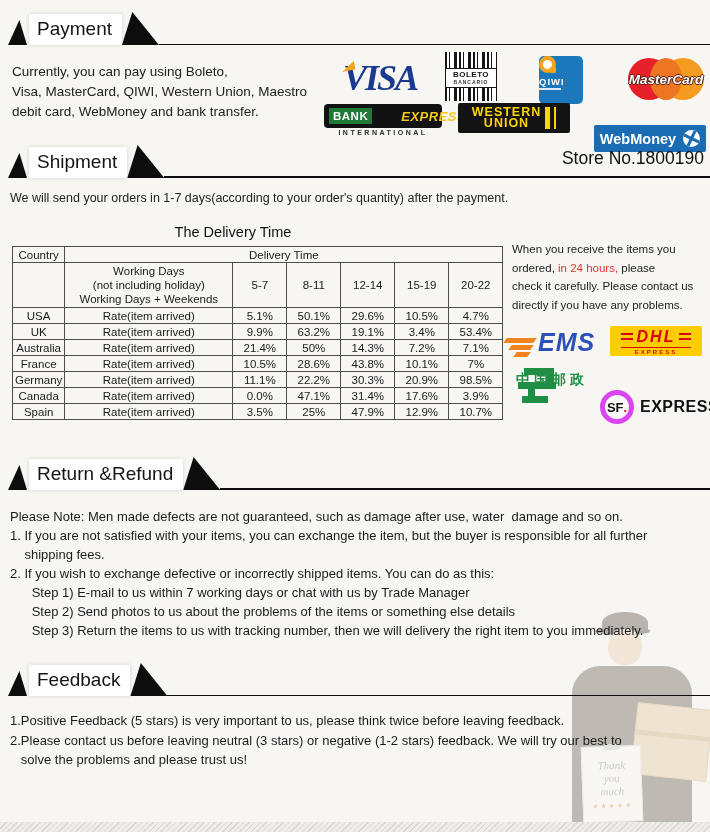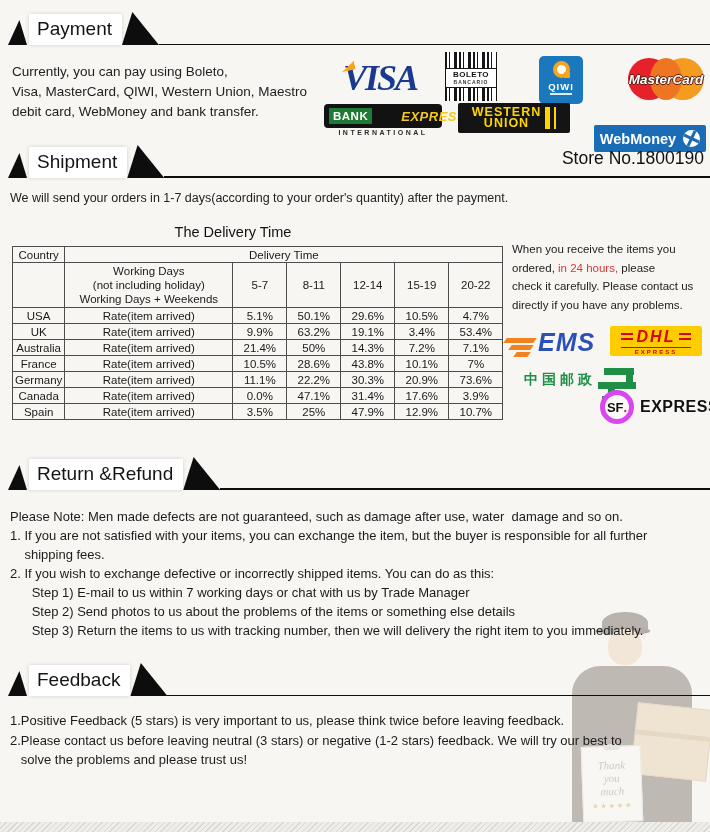--- a/index.html
+++ b/index.html
@@ -33,21 +33,21 @@
     clip-path:polygon(0 100%, 100% 0, 100% 100%); transform:rotate(-12deg); }
 
   .logo-boleto { left:445px; top:52px; width:52px; height:54px; text-align:center; }
   .barcode { height:16px; background:repeating-linear-gradient(90deg,#161616 0 2px,#fff 2px 4px,#161616 4px 5px,#fff 5px 9px,#161616 9px 12px,#fff 12px 14px); }
   .barcode.b2 { height:13px; }
   .boleto-box { border:1px solid #161616; background:#fff; padding:1px 0 2px; }
   .boleto-t1 { font-size:8px; font-weight:bold; letter-spacing:.5px; color:#111; line-height:9px; }
   .boleto-t2 { font-size:5px; font-weight:bold; letter-spacing:1px; color:#333; line-height:6px; }
 
   .logo-qiwi { left:539px; top:56px; width:44px; height:48px; background:#1b78bc; border-radius:5px;
-    display:flex; flex-direction:column; align-items:center; padding-top:5px; }
+    display:flex; flex-direction:column; align-items:flex-start; }
   .qiwi-ball { width:17px; height:17px; border-radius:50%; background:#fff; border:4px solid #f8a51b; position:relative; }
   .qiwi-ball::after { content:""; position:absolute; right:-4px; bottom:-4px; width:6px; height:6px; background:#f8a51b; border-radius:1px; }
   .qiwi-word { color:#fff; font-weight:bold; font-size:9.5px; margin-top:3px; letter-spacing:1px; }
   .qiwi-sub { width:22px; height:2px; background:rgba(255,255,255,.85); margin-top:1px; }
 
   .logo-mc { left:628px; top:58px; width:76px; height:42px; }
   .mc-c { position:absolute; width:42px; height:42px; border-radius:50%; }
   .mc-red { left:0; background:#e62129; }
   .mc-org { right:0; background:#f49b20; }
   .mc-mid { left:22px; width:32px; background:#ee7623; }
@@ -94,21 +94,21 @@
   .ems-w1 { width:30px; } .ems-w2 { width:22px; margin-left:5px; } .ems-w3 { width:14px; margin-left:10px; }
   .ems-word { font-size:25px; font-weight:bold; font-style:italic; color:#2b50b8; letter-spacing:1px; }
 
   .logo-dhl { left:610px; top:326px; width:92px; height:30px; background:#ffcc00; border-radius:2px; text-align:center; padding-top:2px; }
   .dhl-word { color:#d40511; font-weight:bold; font-style:italic; font-size:16px; letter-spacing:2px; line-height:16px; position:relative; display:inline-block; }
   .dhl-word::before, .dhl-word::after { content:""; position:absolute; top:4px; width:12px; height:8px;
     background:repeating-linear-gradient(#d40511 0 2px, transparent 2px 5px); }
   .dhl-word::before { left:-16px; } .dhl-word::after { right:-16px; }
   .dhl-sub { display:block; color:#d40511; font-size:6px; font-weight:bold; letter-spacing:2px; border-top:1px solid #d40511; width:70px; margin:1px auto 0; padding-top:1px; }
 
-  .logo-cnpost { left:516px; top:368px; width:80px; text-align:right; }
+  .logo-cnpost { left:516px; top:368px; width:80px; text-align:left; }
   .cn-mark { position:relative; width:42px; height:42px; margin:0 auto; }
   .cn-mark i { position:absolute; background:#1e8f44; display:block; }
   .cn-b1 { left:8px; top:0; width:30px; height:7px; }
   .cn-b2 { left:2px; top:14px; width:38px; height:7px; }
   .cn-b3 { left:6px; top:28px; width:26px; height:7px; }
   .cn-v1 { left:30px; top:0; width:7px; height:21px; }
   .cn-v2 { left:12px; top:14px; width:7px; height:21px; }
   .cn-word { color:#1e8f44; font-weight:bold; font-size:14px; letter-spacing:4px; margin-top:3px; }
 
   .logo-sf { left:600px; top:390px; display:flex; align-items:center; gap:6px; }
@@ -293,21 +293,21 @@
           <td>10.1%</td>
           <td>7%</td>
         </tr>
         <tr>
           <td class="c-country">Germany</td>
           <td>Rate(item arrived)</td>
           <td>11.1%</td>
           <td>22.2%</td>
           <td>30.3%</td>
           <td>20.9%</td>
-          <td>73.6%</td>
+          <td>98.5%</td>
         </tr>
         <tr>
           <td class="c-country">Canada</td>
           <td>Rate(item arrived)</td>
           <td>0.0%</td>
           <td>47.1%</td>
           <td>31.4%</td>
           <td>17.6%</td>
           <td>3.9%</td>
         </tr>

